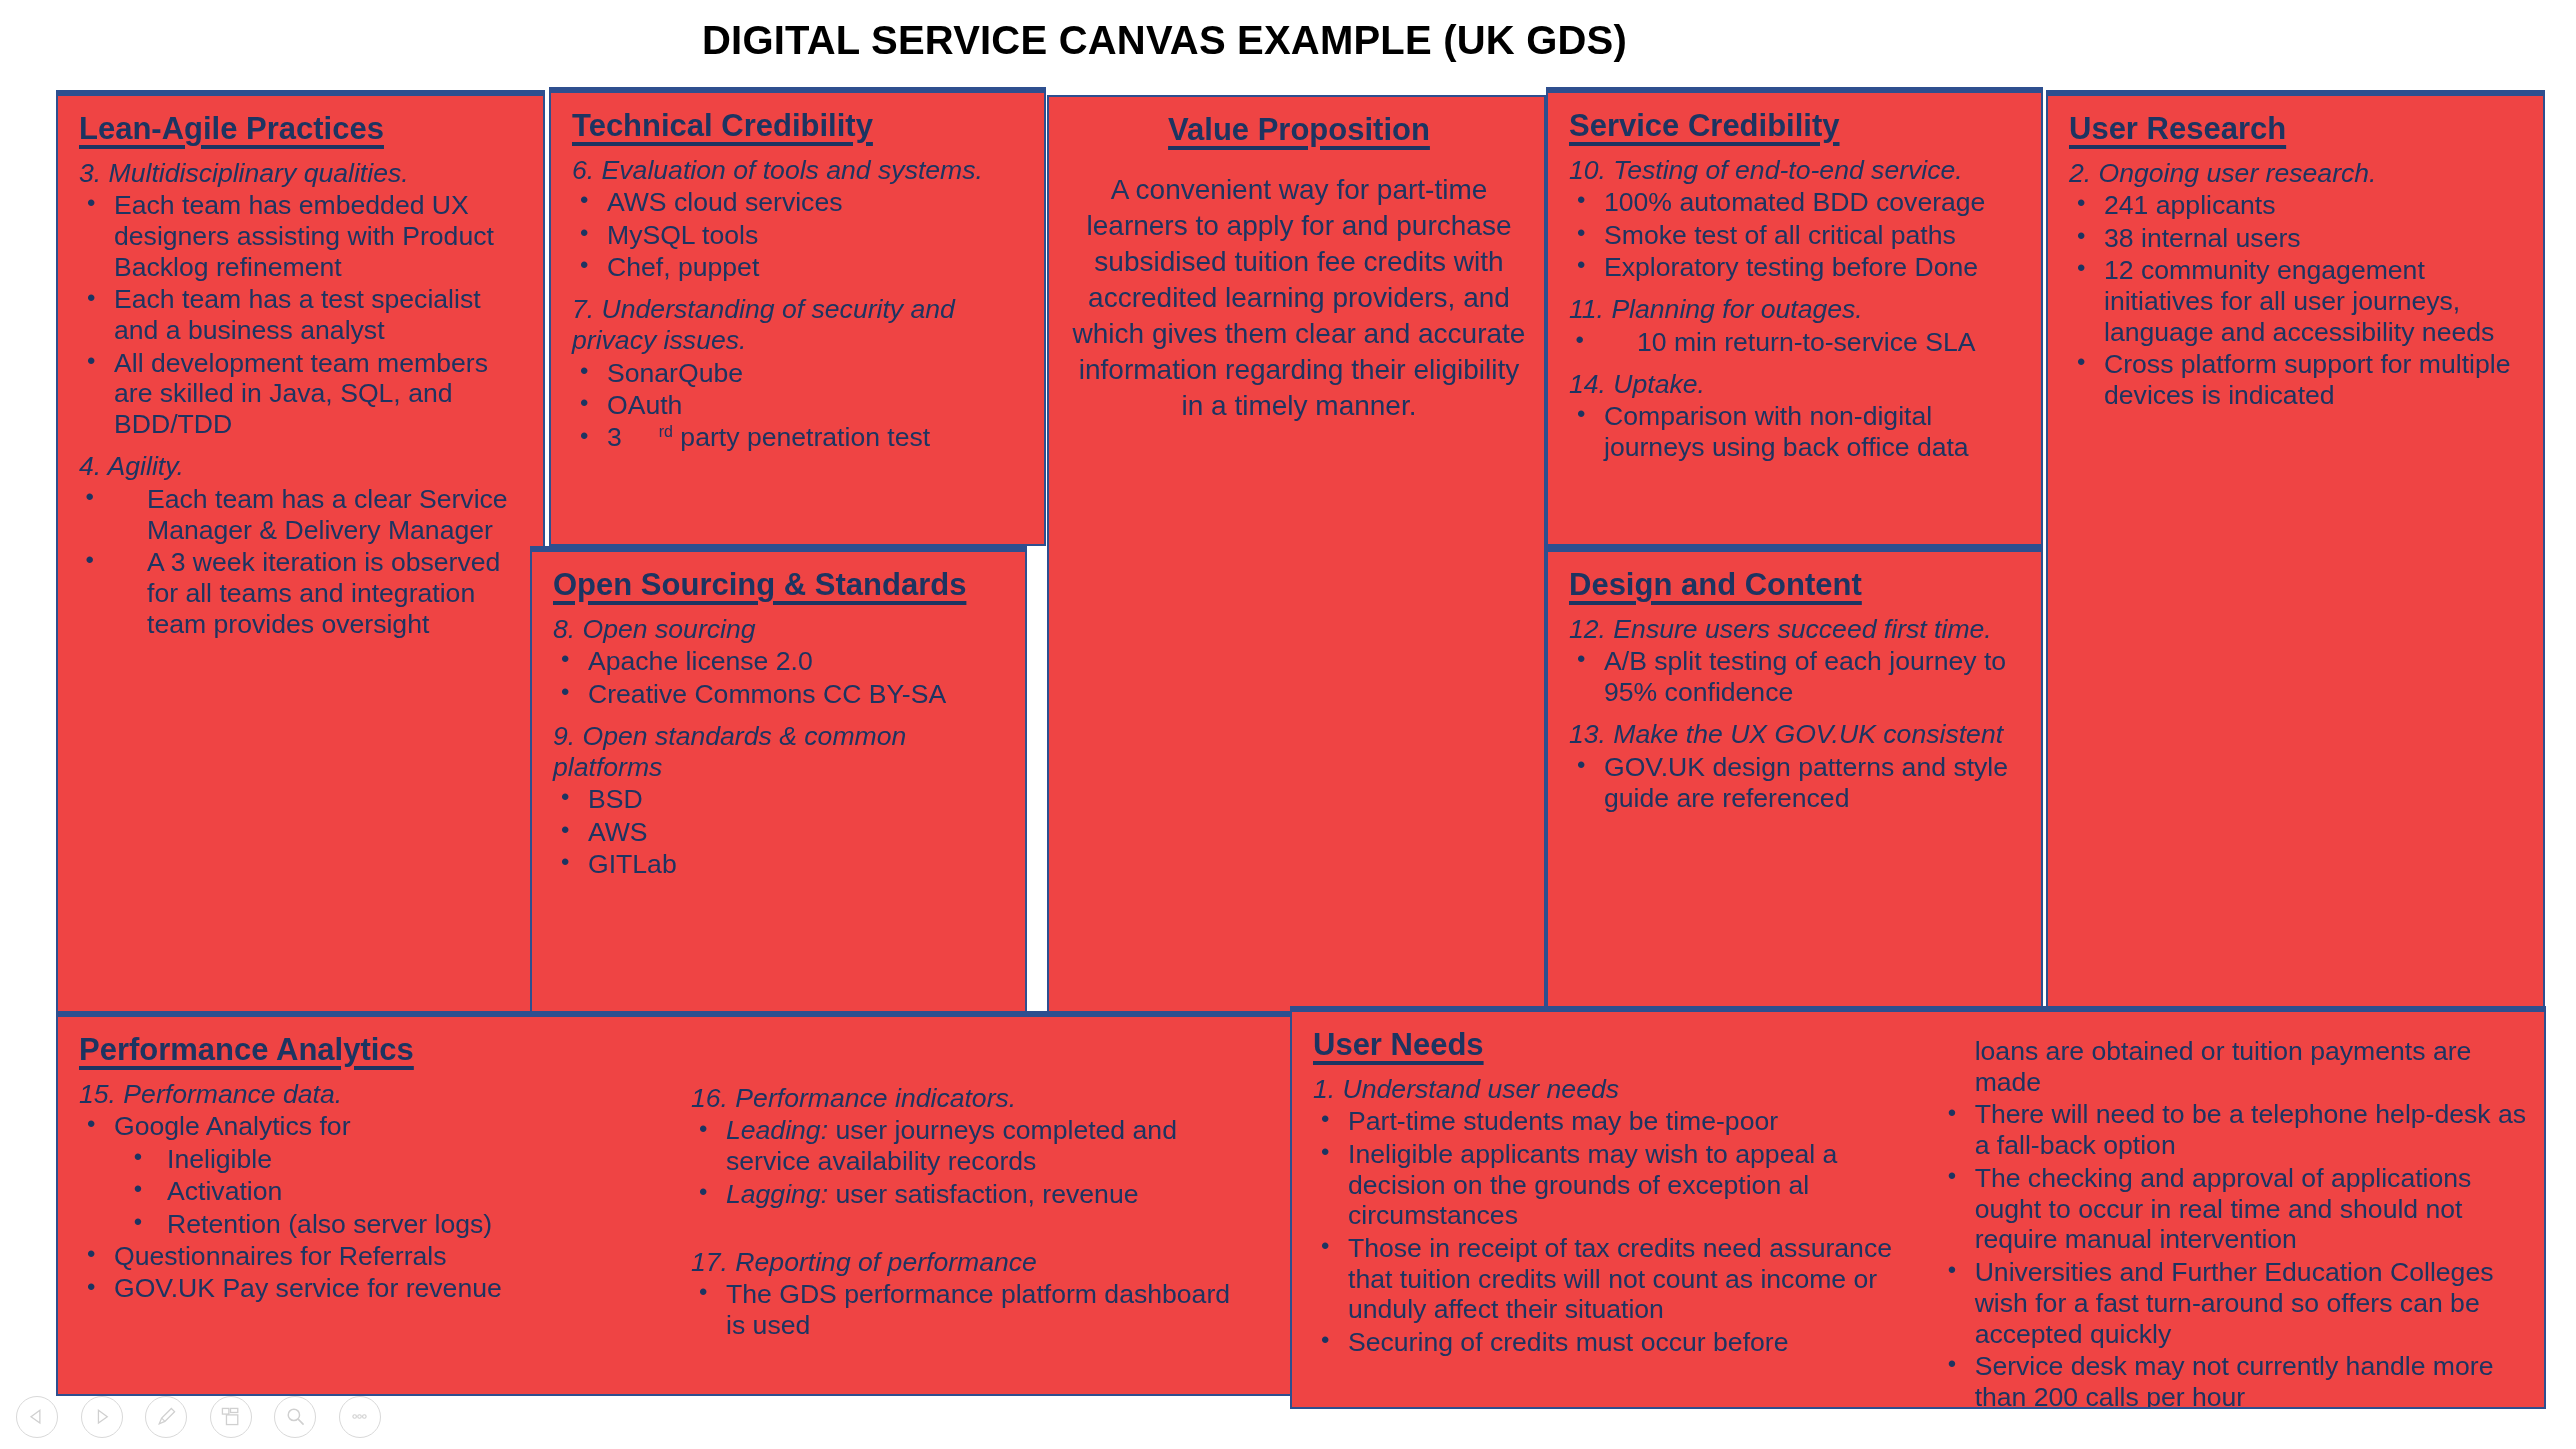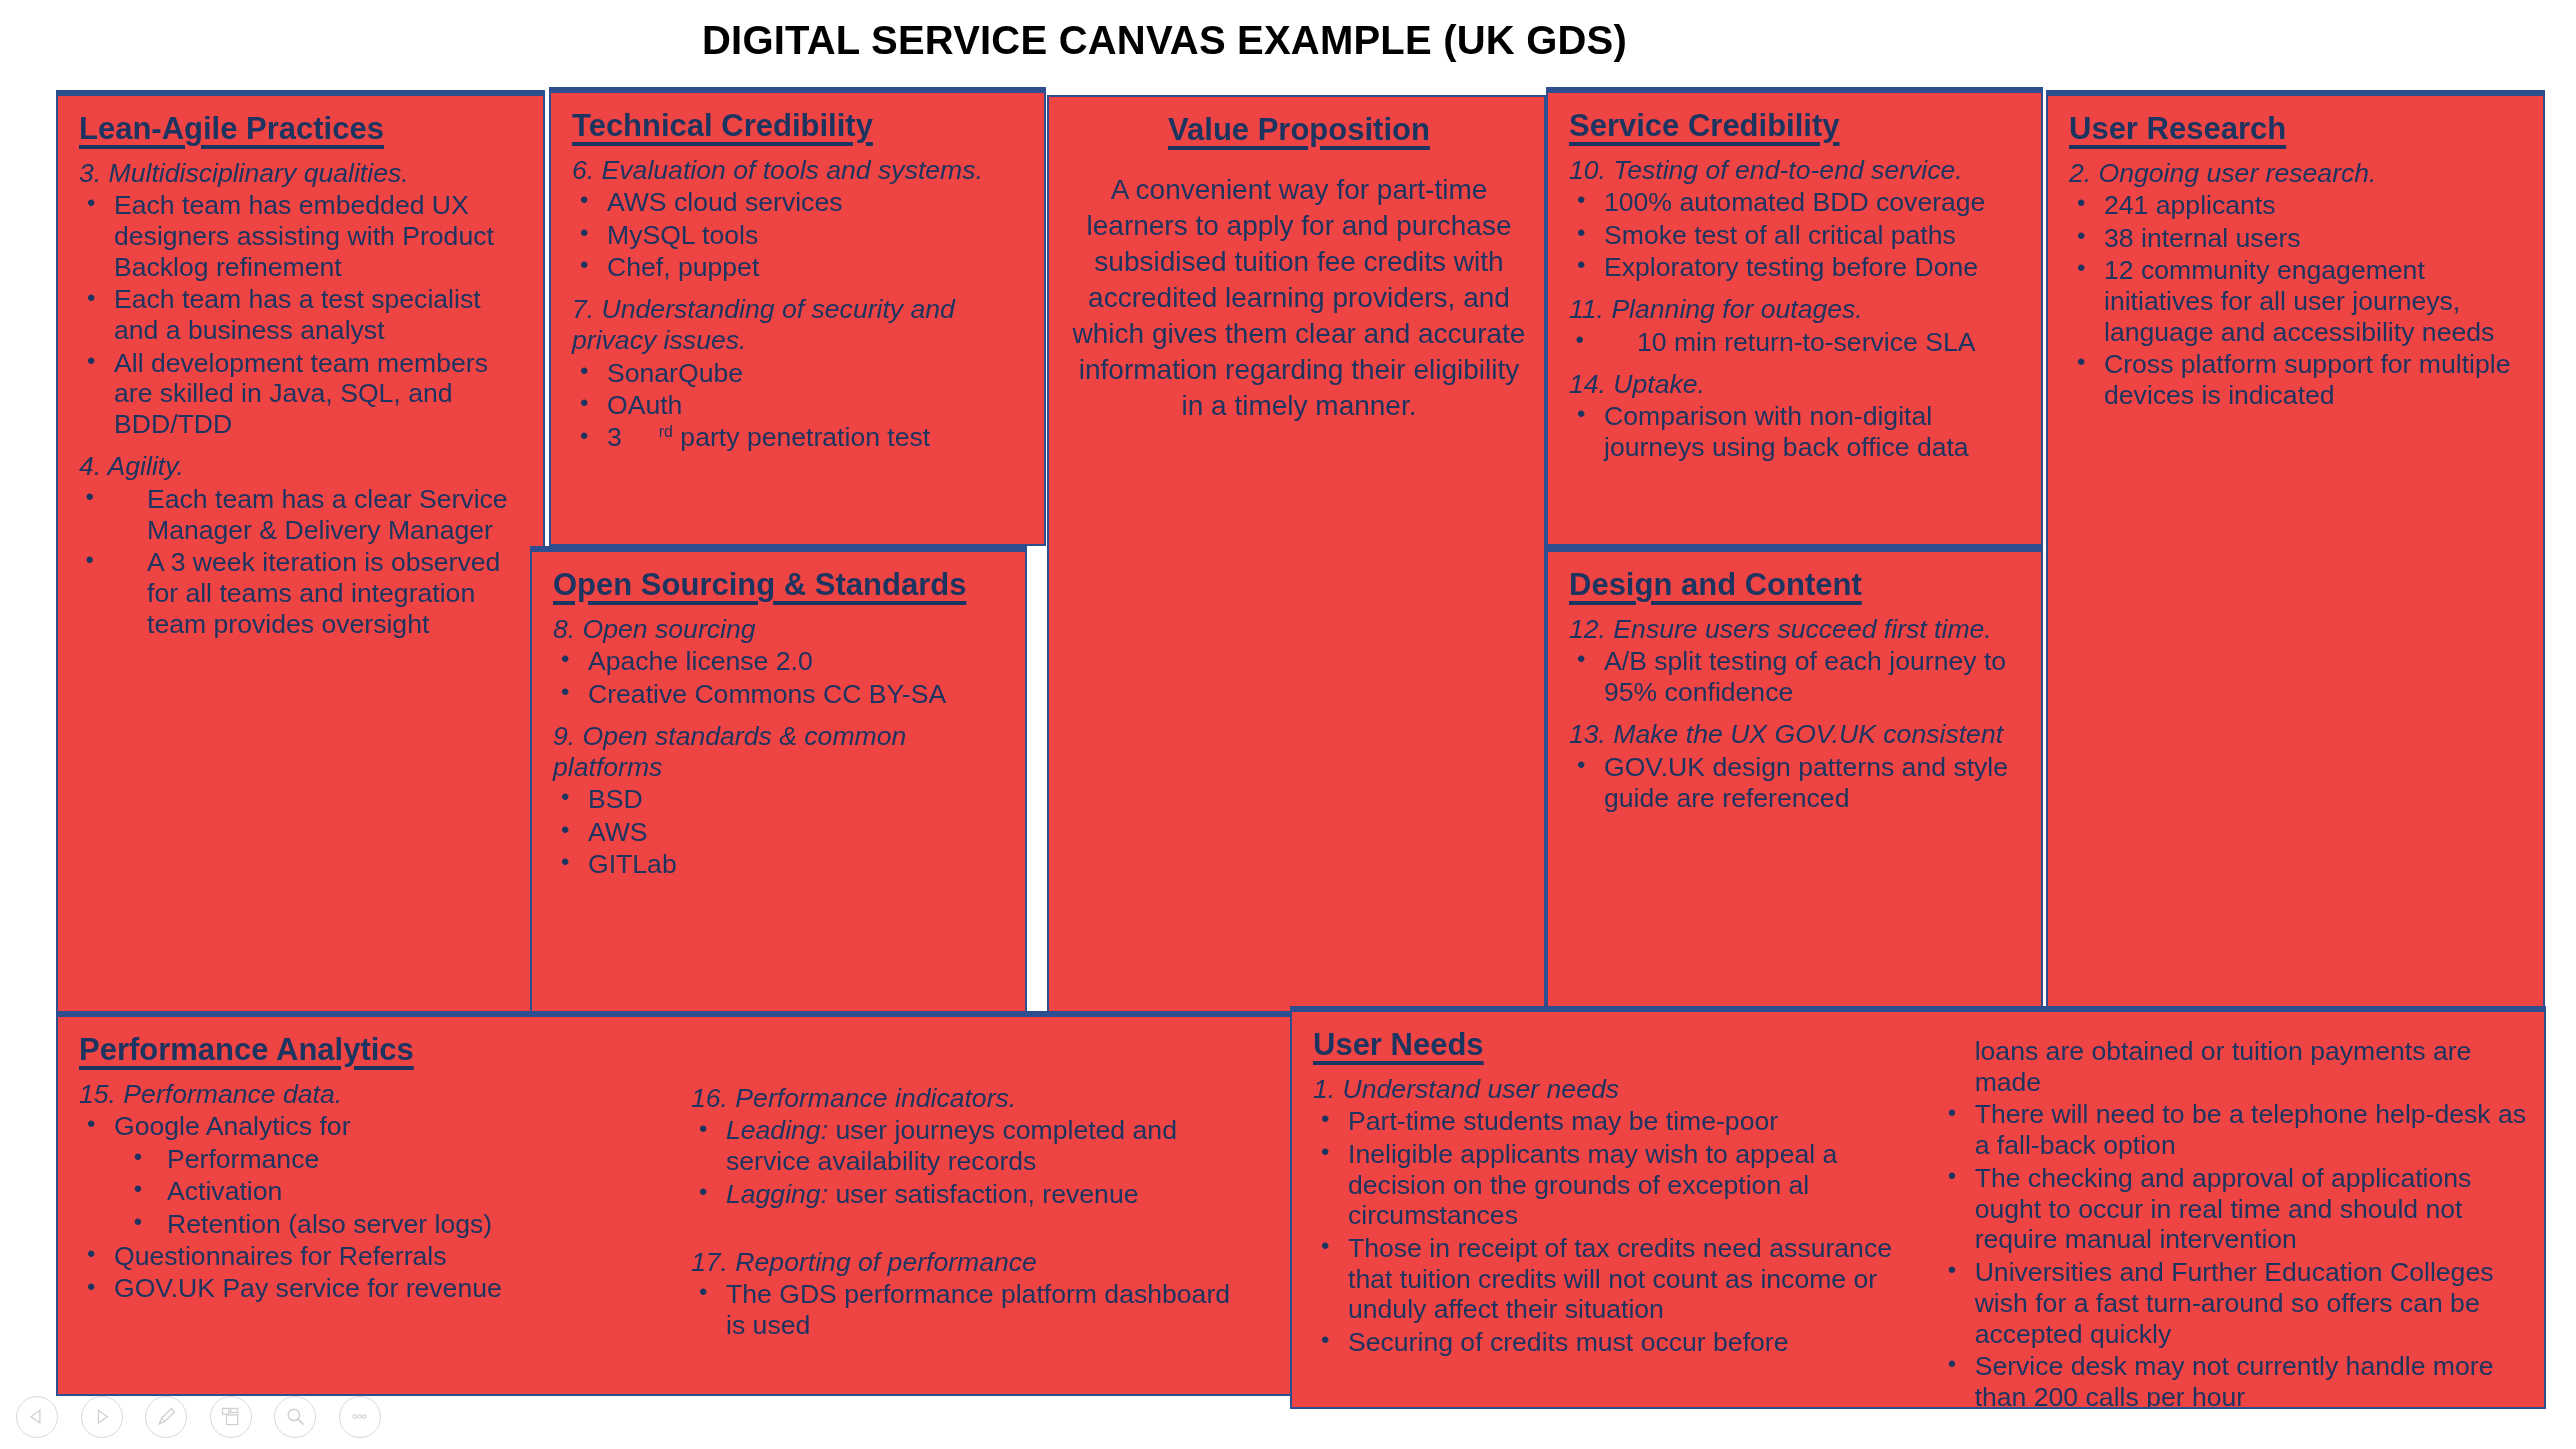--- a/index.html
+++ b/index.html
@@ -288,21 +288,21 @@
     <div class="perf-cols">
       <div class="perf-col-a">
         <div class="panel-title">Performance Analytics</div>
 
         <div class="group">
           <div class="grp-head">15. Performance data.</div>
           <ul class="bl tight">
             <li>Google Analytics for</li>
           </ul>
           <ul class="sub">
-            <li>Performance</li>
+            <li>Ineligible</li>
             <li>Activation</li>
             <li>Retention (also server logs)</li>
           </ul>
           <ul class="bl tight">
             <li>Questionnaires for Referrals</li>
             <li>GOV.UK Pay service for revenue</li>
           </ul>
         </div>
       </div>
 

